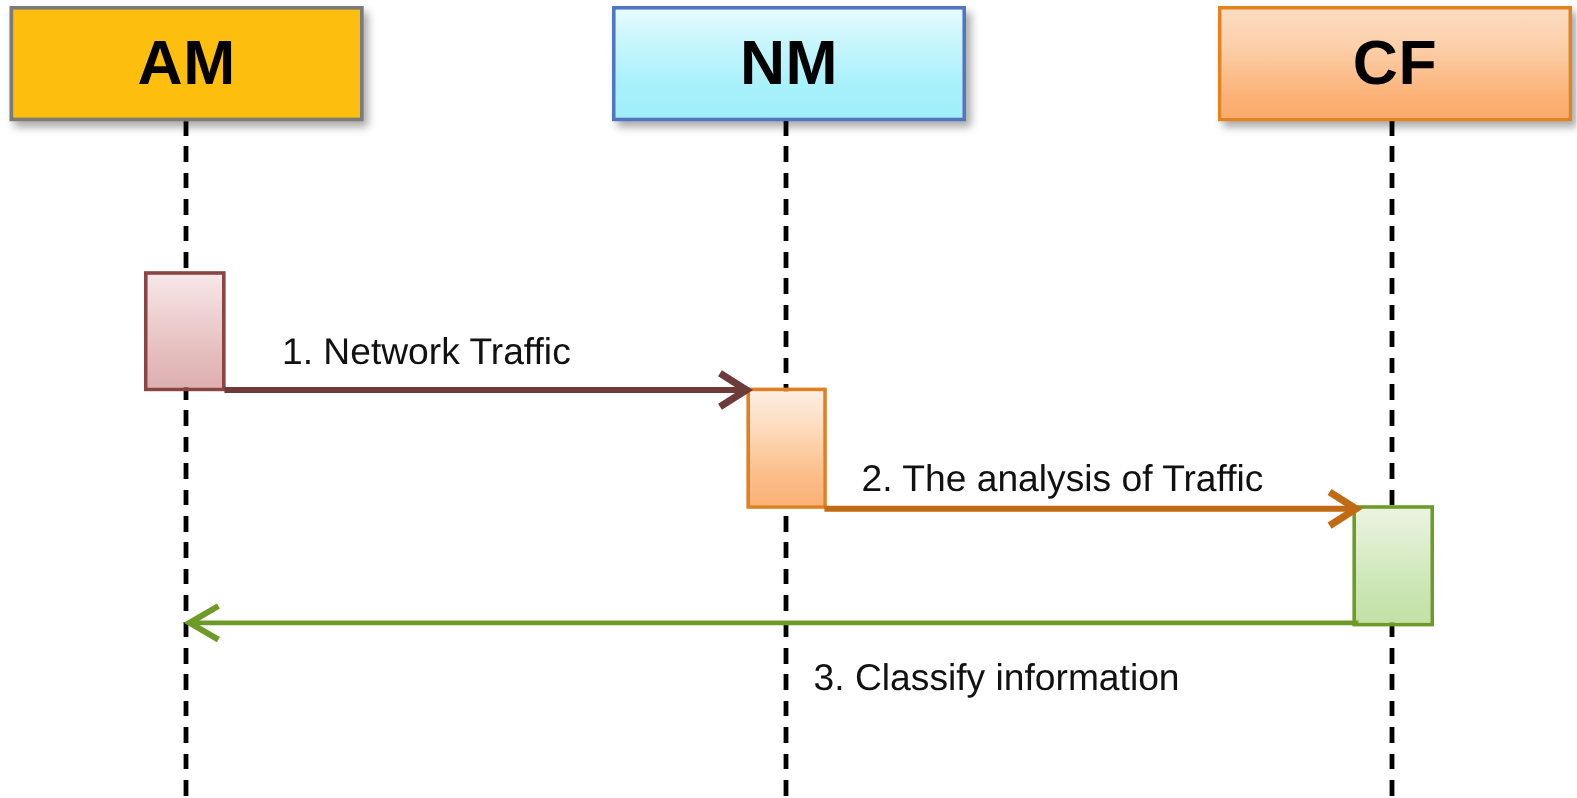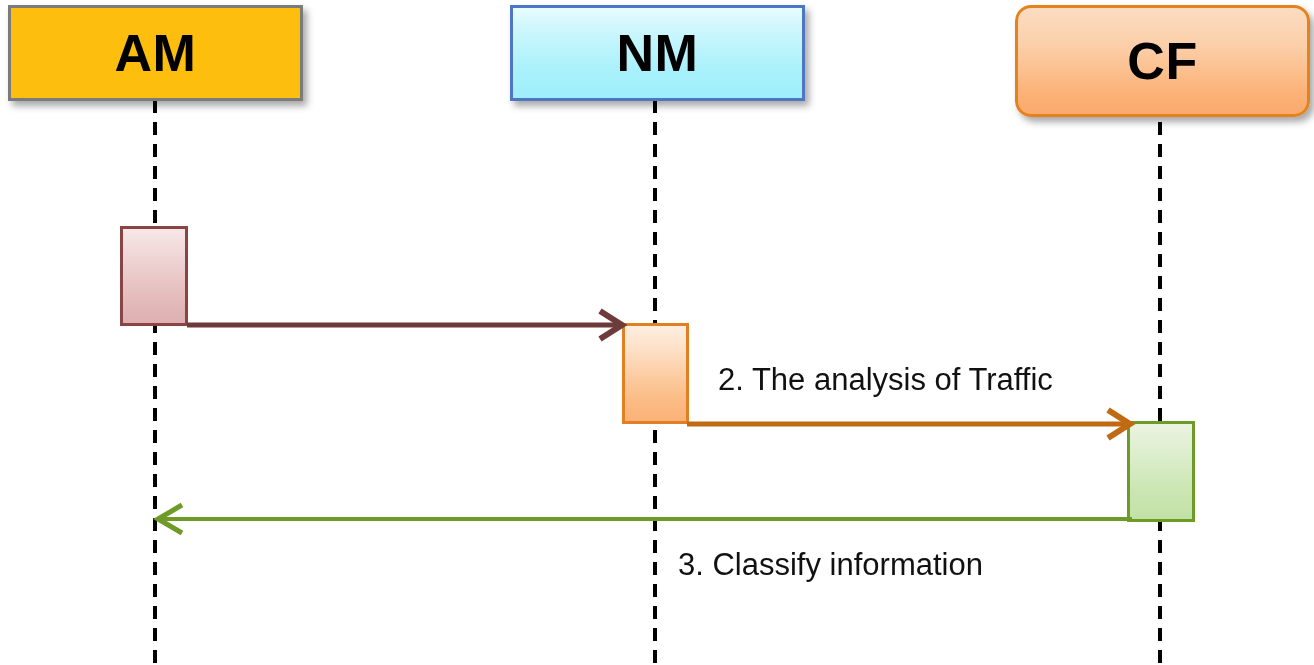--- a/index.html
+++ b/index.html
@@ -97,40 +97,41 @@
   <div class="lifeline-grad" style="left:1158px; top:100px; height:565px;"></div>
 
   <div class="participant p-nm" style="left:510px; top:5px; width:295px; height:96px;">
     <span class="plabel">NM</span>
   </div>
 
   <div class="participant p-am" style="left:8px; top:5px; width:295px; height:96px;">
     <span class="plabel">AM</span>
   </div>
 
-  <div class="participant p-cf" style="left:1015px; top:5px; width:295px; height:112px;border-radius:16px;">
+  <div class="participant p-cf" style="left:1015px; top:5px; width:295px; height:96px;">
     <span class="plabel">CF</span>
   </div>
 
   <div class="activation act-am" style="left:120px; top:226px; width:68px; height:100px;"></div>
 
   <div class="activation act-nm" style="left:622px; top:323px; width:67px; height:101px;"></div>
 
   <div class="activation act-cf" style="left:1127px; top:421px; width:68px; height:101px;"></div>
 
   <svg class="arrowhead" style="left:180px; top:305px; width:450px; height:40px;" viewBox="0 0 450 40">
     <line x1="7" y1="20" x2="442" y2="20" stroke="#6E3B3B" stroke-width="5"></line>
     <polyline points="420,6 442,20 420,34" fill="none" stroke="#6E3B3B" stroke-width="6" stroke-linecap="butt" stroke-linejoin="miter"></polyline>
   </svg>
+  <div class="msg-label" style="left:235px; top:277px;">1. Network Traffic</div>
 
   <svg class="arrowhead" style="left:682px; top:404px; width:455px; height:40px;" viewBox="0 0 455 40">
     <line x1="5" y1="20" x2="448" y2="20" stroke="#C06A14" stroke-width="5"></line>
     <polyline points="426,6 448,20 426,34" fill="none" stroke="#C06A14" stroke-width="6" stroke-linecap="butt" stroke-linejoin="miter"></polyline>
   </svg>
-  <div class="msg-label" style="left:718px; top:364px;">2. The analysis of Traffic</div>
+  <div class="msg-label" style="left:718px; top:383px;">2. The analysis of Traffic</div>
 
   <svg class="arrowhead" style="left:152px; top:500px; width:985px; height:40px;" viewBox="0 0 985 40">
     <line x1="6" y1="19" x2="980" y2="19" stroke="#6E9B28" stroke-width="4"></line>
     <polyline points="30,5 6,19 30,33" fill="none" stroke="#6E9B28" stroke-width="5" stroke-linecap="butt" stroke-linejoin="miter"></polyline>
   </svg>
   <div class="msg-label" style="left:678px; top:549px;">3. Classify information</div>
 
 </div>
 
 </body></html>

